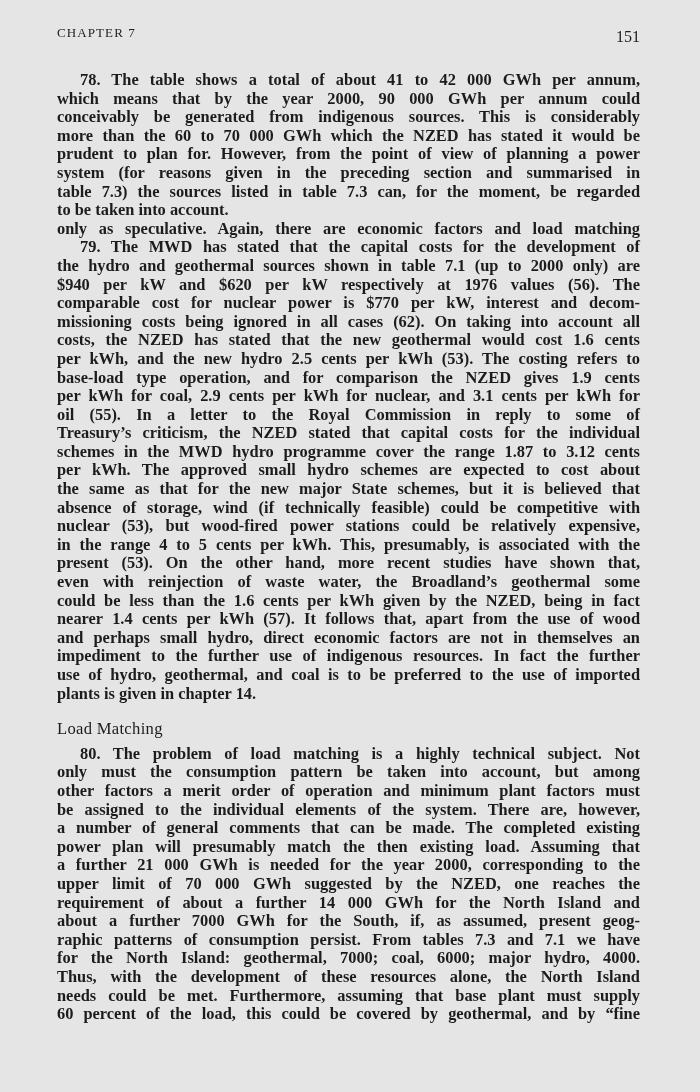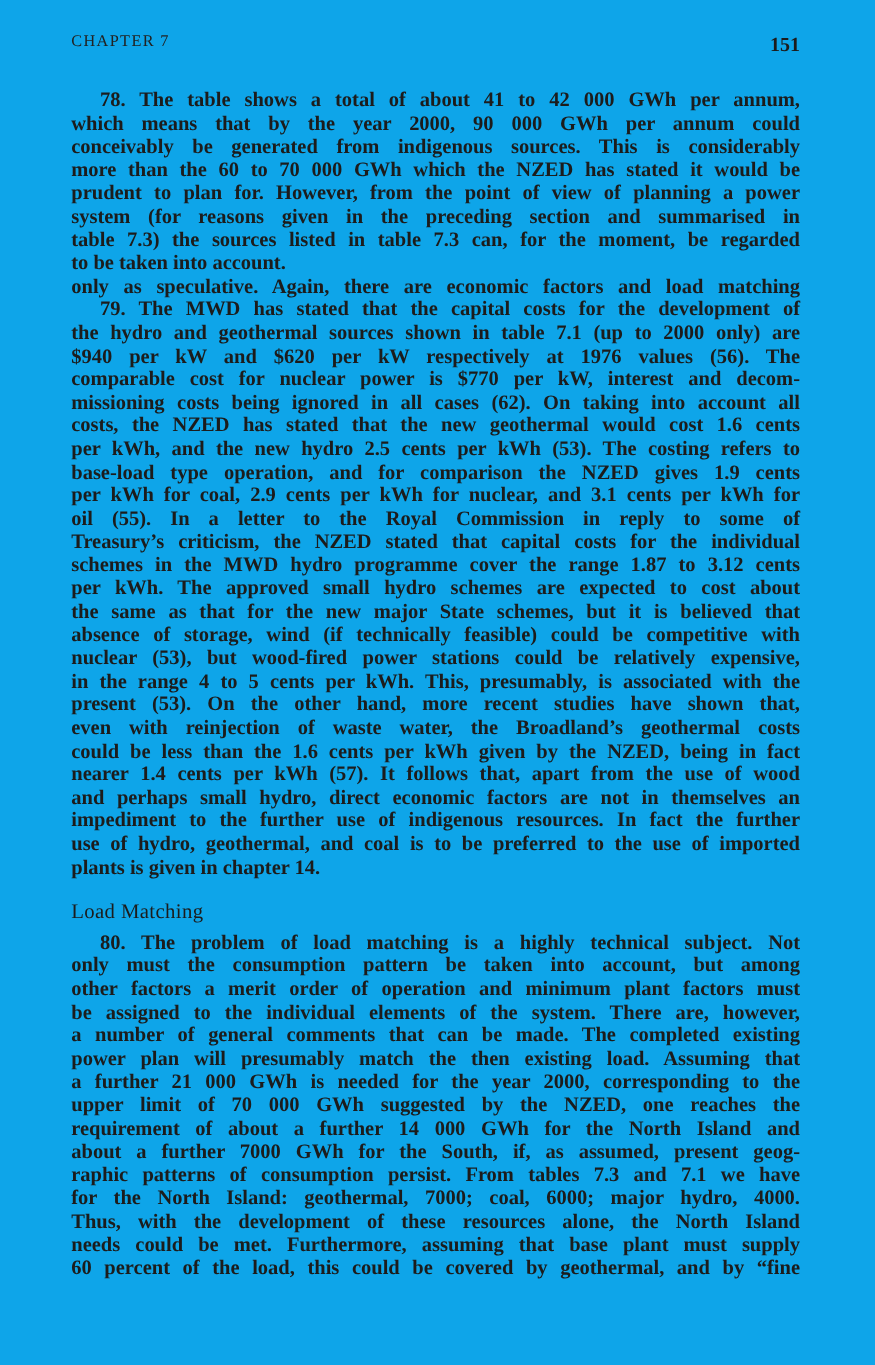--- a/index.html
+++ b/index.html
@@ -5,42 +5,41 @@
   html, body {
     margin: 0;
     padding: 0;
     background: #fcfcfb;
   }
   .page {
     position: relative;
     width: 700px;
     height: 1092px;
     box-sizing: border-box;
-    background: #0ea5e9;
+    background: #e5e5e5;
     color: #1c1c1c;
     font-family: "Liberation Serif", "DejaVu Serif", serif;
     padding: 25px 60px 0 57px;
     overflow: hidden;
   }
   .page-header {
     display: flex;
     justify-content: space-between;
     align-items: flex-start;
     line-height: 16px;
   }
   .chapter-label {
     font-size: 13px;
     letter-spacing: 1.1px;
     color: #222;
   }
   .page-number {
     font-size: 16px;
     margin-top: 4px;
     color: #1c1c1c;
-    font-weight: bold;
   }
   .page-body {
     margin-top: 26px;
     font-size: 16.4px;
     line-height: 18.6px;
   }
   .para {
     margin: 0;
   }
   .tline {
@@ -97,21 +96,21 @@
         <div class="tline">per kWh for coal, 2.9 cents per kWh for nuclear, and 3.1 cents per kWh for</div>
         <div class="tline">oil (55). In a letter to the Royal Commission in reply to some of</div>
         <div class="tline">Treasury’s criticism, the NZED stated that capital costs for the individual</div>
         <div class="tline">schemes in the MWD hydro programme cover the range 1.87 to 3.12 cents</div>
         <div class="tline">per kWh. The approved small hydro schemes are expected to cost about</div>
         <div class="tline">the same as that for the new major State schemes, but it is believed that</div>
         <div class="tline">absence of storage, wind (if technically feasible) could be competitive with</div>
         <div class="tline">nuclear (53), but wood-fired power stations could be relatively expensive,</div>
         <div class="tline">in the range 4 to 5 cents per kWh. This, presumably, is associated with the</div>
         <div class="tline">present (53). On the other hand, more recent studies have shown that,</div>
-        <div class="tline">even with reinjection of waste water, the Broadland’s geothermal costs</div>
+        <div class="tline">even with reinjection of waste water, the Broadland’s geothermal some</div>
         <div class="tline">could be less than the 1.6 cents per kWh given by the NZED, being in fact</div>
         <div class="tline">nearer 1.4 cents per kWh (57). It follows that, apart from the use of wood</div>
         <div class="tline">and perhaps small hydro, direct economic factors are not in themselves an</div>
         <div class="tline">impediment to the further use of indigenous resources. In fact the further</div>
         <div class="tline">use of hydro, geothermal, and coal is to be preferred to the use of imported</div>
         <div class="tline tline-end">plants is given in chapter 14.</div>
       </div>
 
     <h2 class="section-heading">Load Matching</h2>
 

